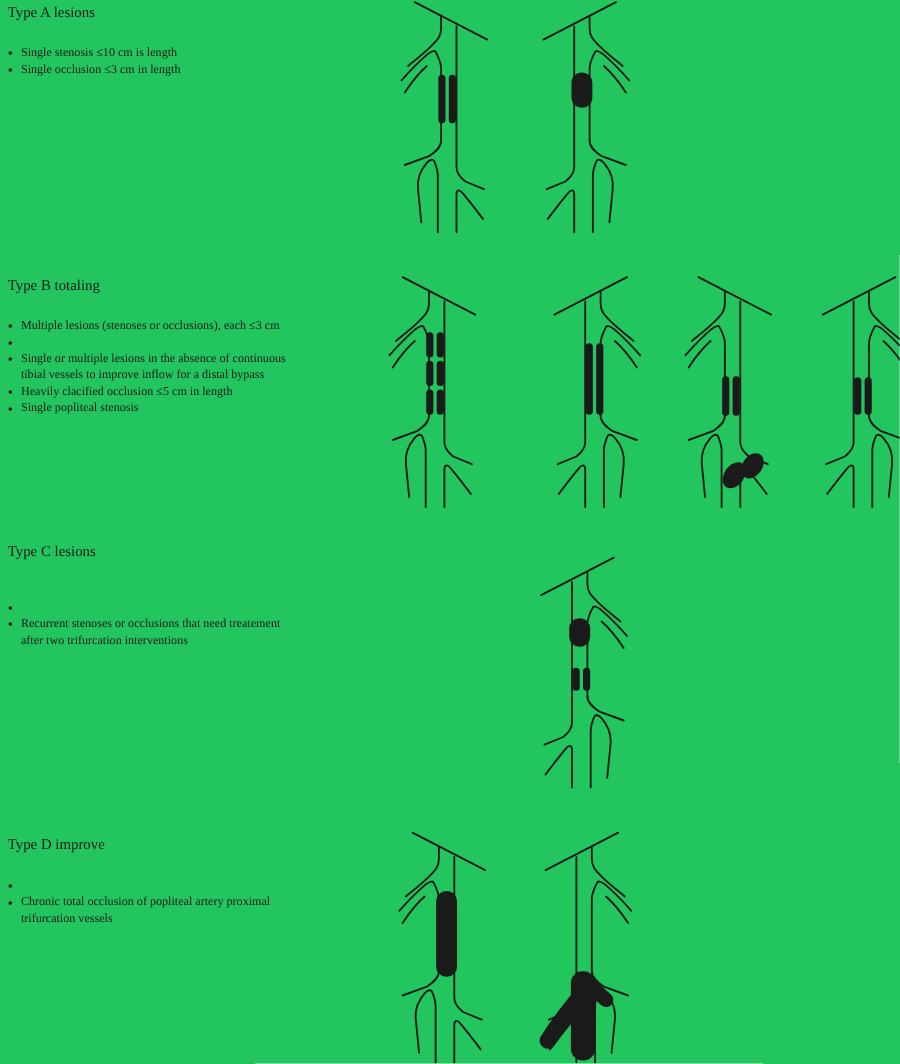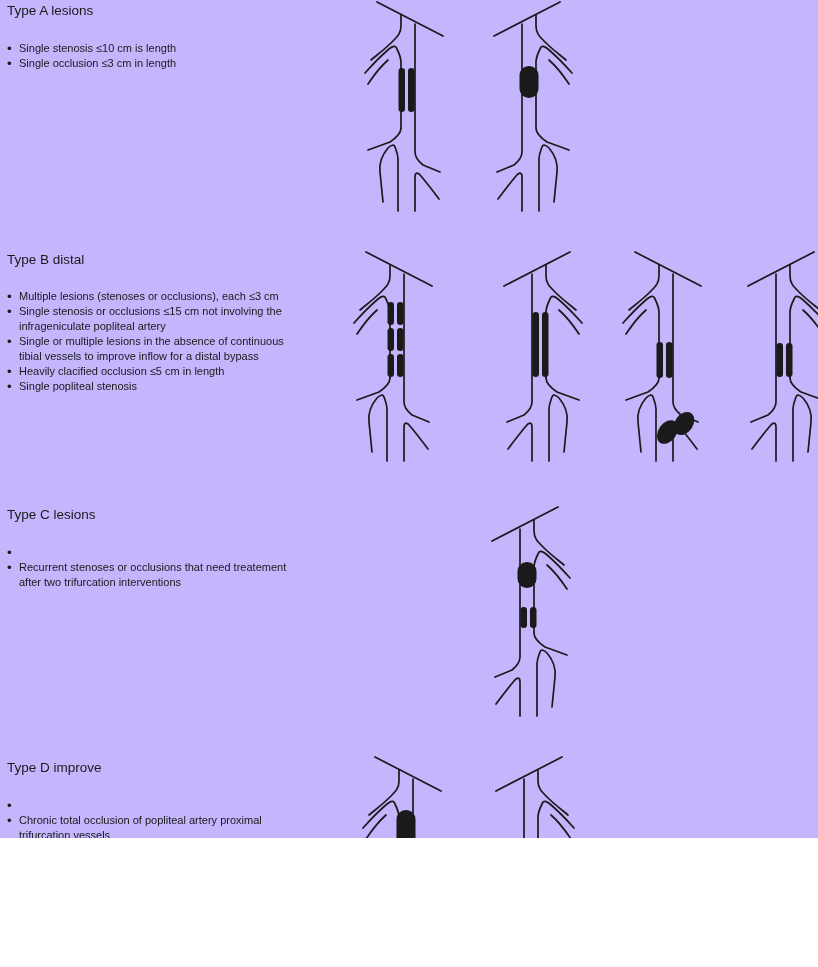--- a/index.html
+++ b/index.html
@@ -3,24 +3,24 @@
 <meta charset="utf-8">
 <style>
   html, body {
     margin: 0;
     padding: 0;
     background: #ffffff;
   }
   #page {
     position: relative;
     width: 818px;
-    height: 838px;
-    background: #c4b5fd;
+    height: 967px;
+    background: #22c55e;
     overflow: hidden;
-    font-family: Liberation Sans, sans-serif;
+    font-family: Liberation Serif, serif;
     color: #1a1a1a;
   }
   .heading {
     position: absolute;
     left: 7px;
     font-size: 13.5px;
     line-height: 15px;
     white-space: pre;
   }
   .bullets {
@@ -59,47 +59,45 @@
     <div class="bullet">
       <span class="dot">•</span>
       <span class="btext">Single stenosis ≤10 cm is length</span>
     </div>
     <div class="bullet">
       <span class="dot">•</span>
       <span class="btext">Single occlusion ≤3 cm in length</span>
     </div>
   </div>
 
-  <div class="heading" style="top:252px">Type B distal</div>
+  <div class="heading" style="top:252px">Type B totaling</div>
   <div class="bullets" style="top:289px">
     <div class="bullet">
       <span class="dot">•</span>
       <span class="btext">Multiple lesions (stenoses or occlusions), each ≤3 cm</span>
     </div>
     <div class="bullet">
       <span class="dot">•</span>
-      <span class="btext">Single stenosis or occlusions ≤15 cm not involving the
-infrageniculate popliteal artery</span>
     </div>
     <div class="bullet">
       <span class="dot">•</span>
       <span class="btext">Single or multiple lesions in the absence of continuous
 tibial vessels to improve inflow for a distal bypass</span>
     </div>
     <div class="bullet">
       <span class="dot">•</span>
       <span class="btext">Heavily clacified occlusion ≤5 cm in length</span>
     </div>
     <div class="bullet">
       <span class="dot">•</span>
       <span class="btext">Single popliteal stenosis</span>
     </div>
   </div>
 
-  <div class="heading" style="top:507px">Type C lesions</div>
+  <div class="heading" style="top:493px">Type C lesions</div>
   <div class="bullets" style="top:545px">
     <div class="bullet">
       <span class="dot">•</span>
     </div>
     <div class="bullet">
       <span class="dot">•</span>
       <span class="btext">Recurrent stenoses or occlusions that need treatement
 after two trifurcation interventions</span>
     </div>
   </div>

